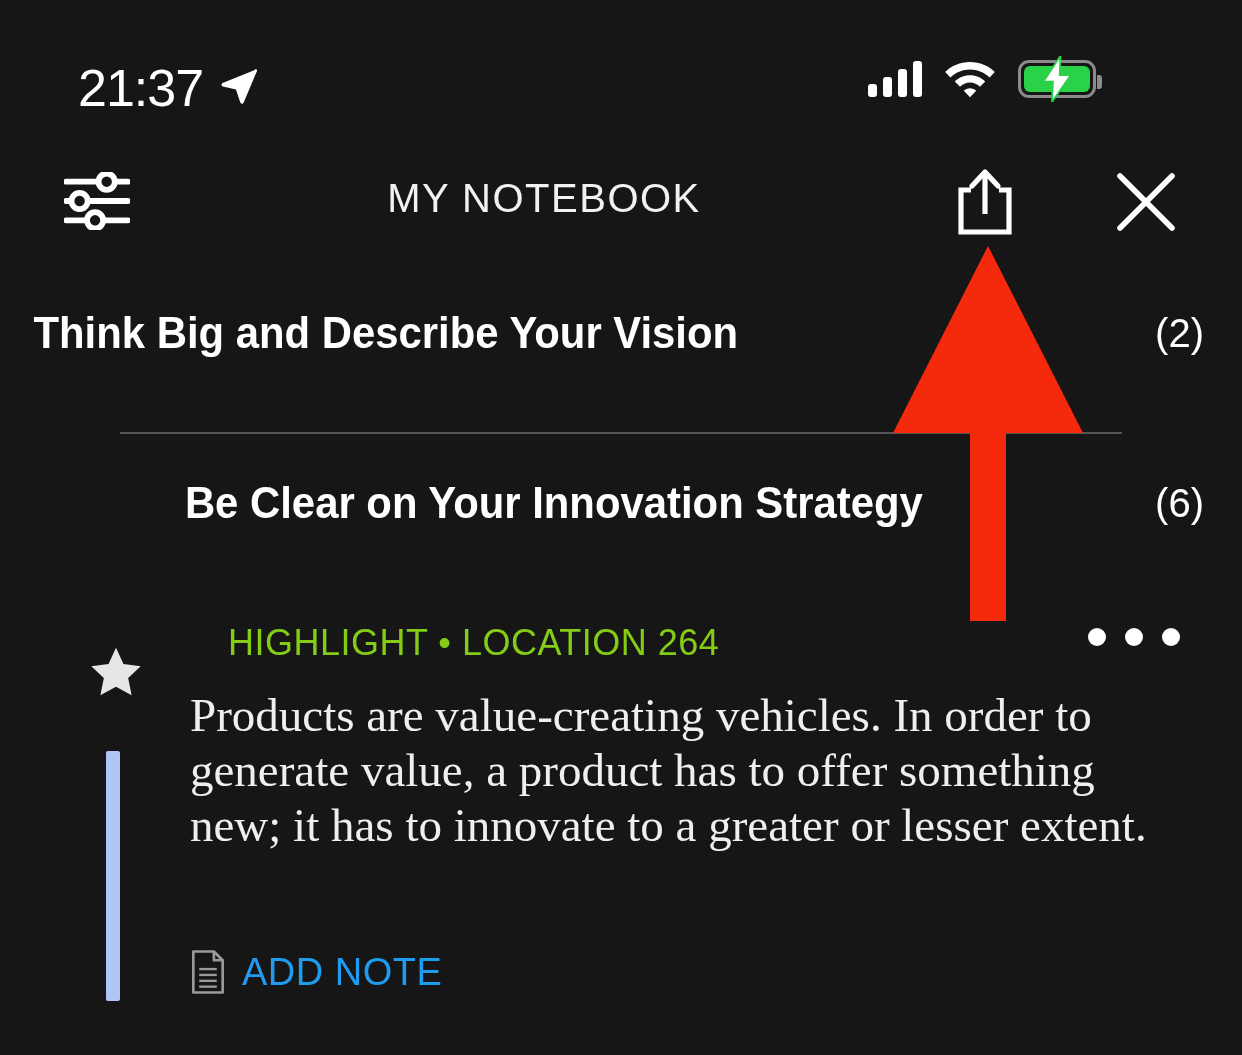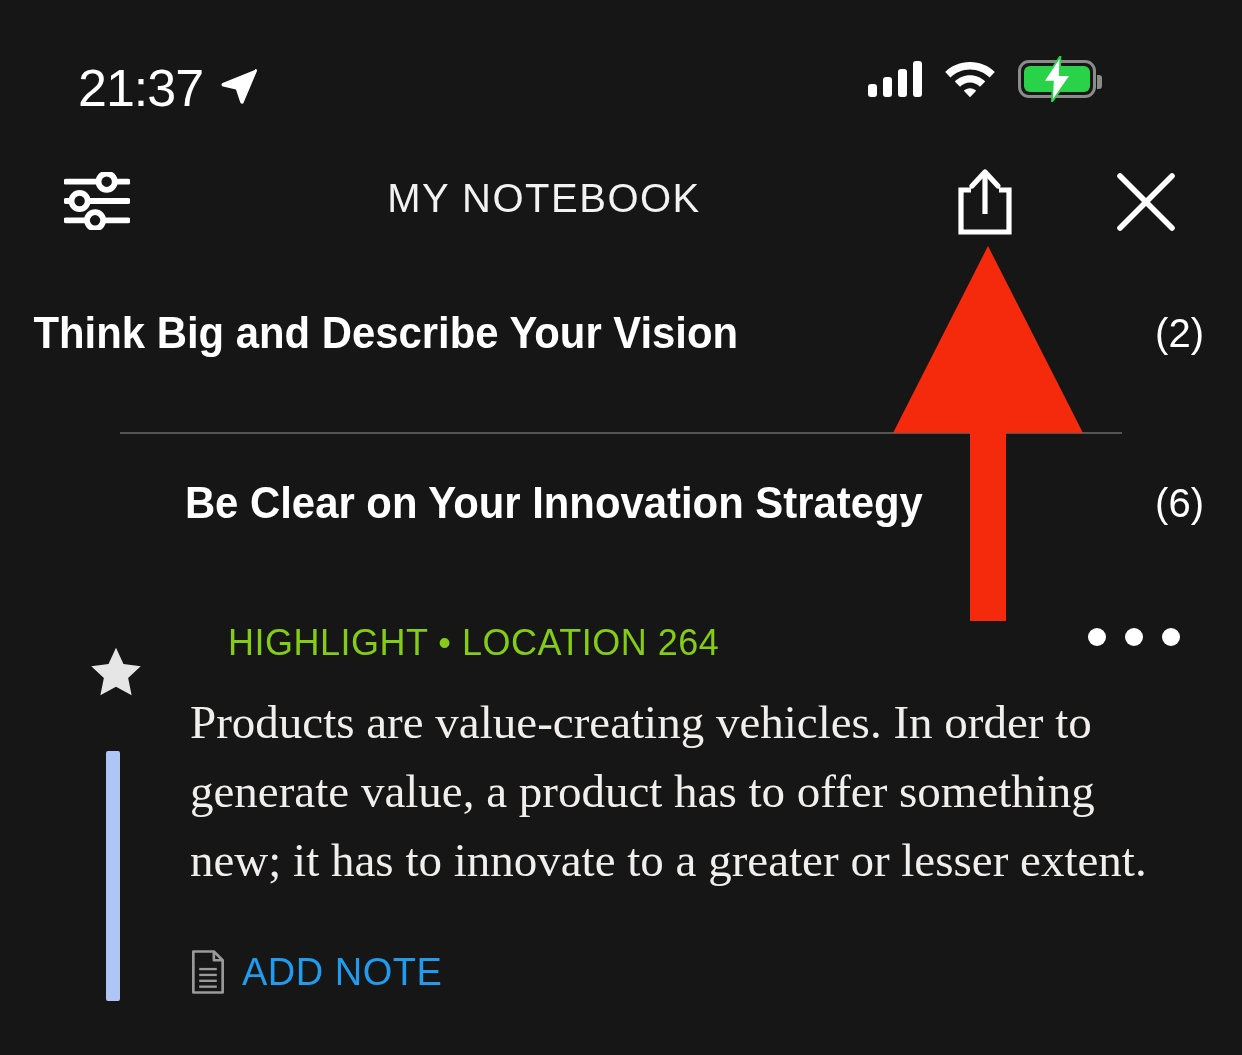--- a/index.html
+++ b/index.html
@@ -73,21 +73,21 @@
   .hl-bar { position:absolute; left:106px; top:751px; width:14px; height:250px; background:#aec5f5; border-radius:2px; }
   .hl-meta {
     position:absolute; left:190px; top:622px;
     font-size:36px; color:#84cc16; letter-spacing:0.5px;margin-left:38px;
   }
   .hl-dots { position:absolute; right:62px; top:628px; display:flex; gap:19px; cursor:pointer; }
   .hl-dots span { display:block; width:18px; height:18px; border-radius:50%; background:#ffffff; }
   .hl-text {
     position:absolute; left:190px; top:688px; width:985px;
     font-family:"Liberation Serif", serif;
-    font-size:47px; line-height:69px; color:#f0efed;
+    font-size:47px; line-height:55px; color:#f0efed;
   }
   .hl-addnote {
     position:absolute; left:190px; top:950px;
     display:flex; align-items:center; gap:16px; cursor:pointer;
   }
   .note-icon { width:36px; height:44px; }
   .addnote-label { font-size:38px; color:#1f9cf0; letter-spacing:0.5px; }
 
   
   .red-arrow { position:absolute; left:893px; top:246px; width:190px; height:375px; pointer-events:none; }

